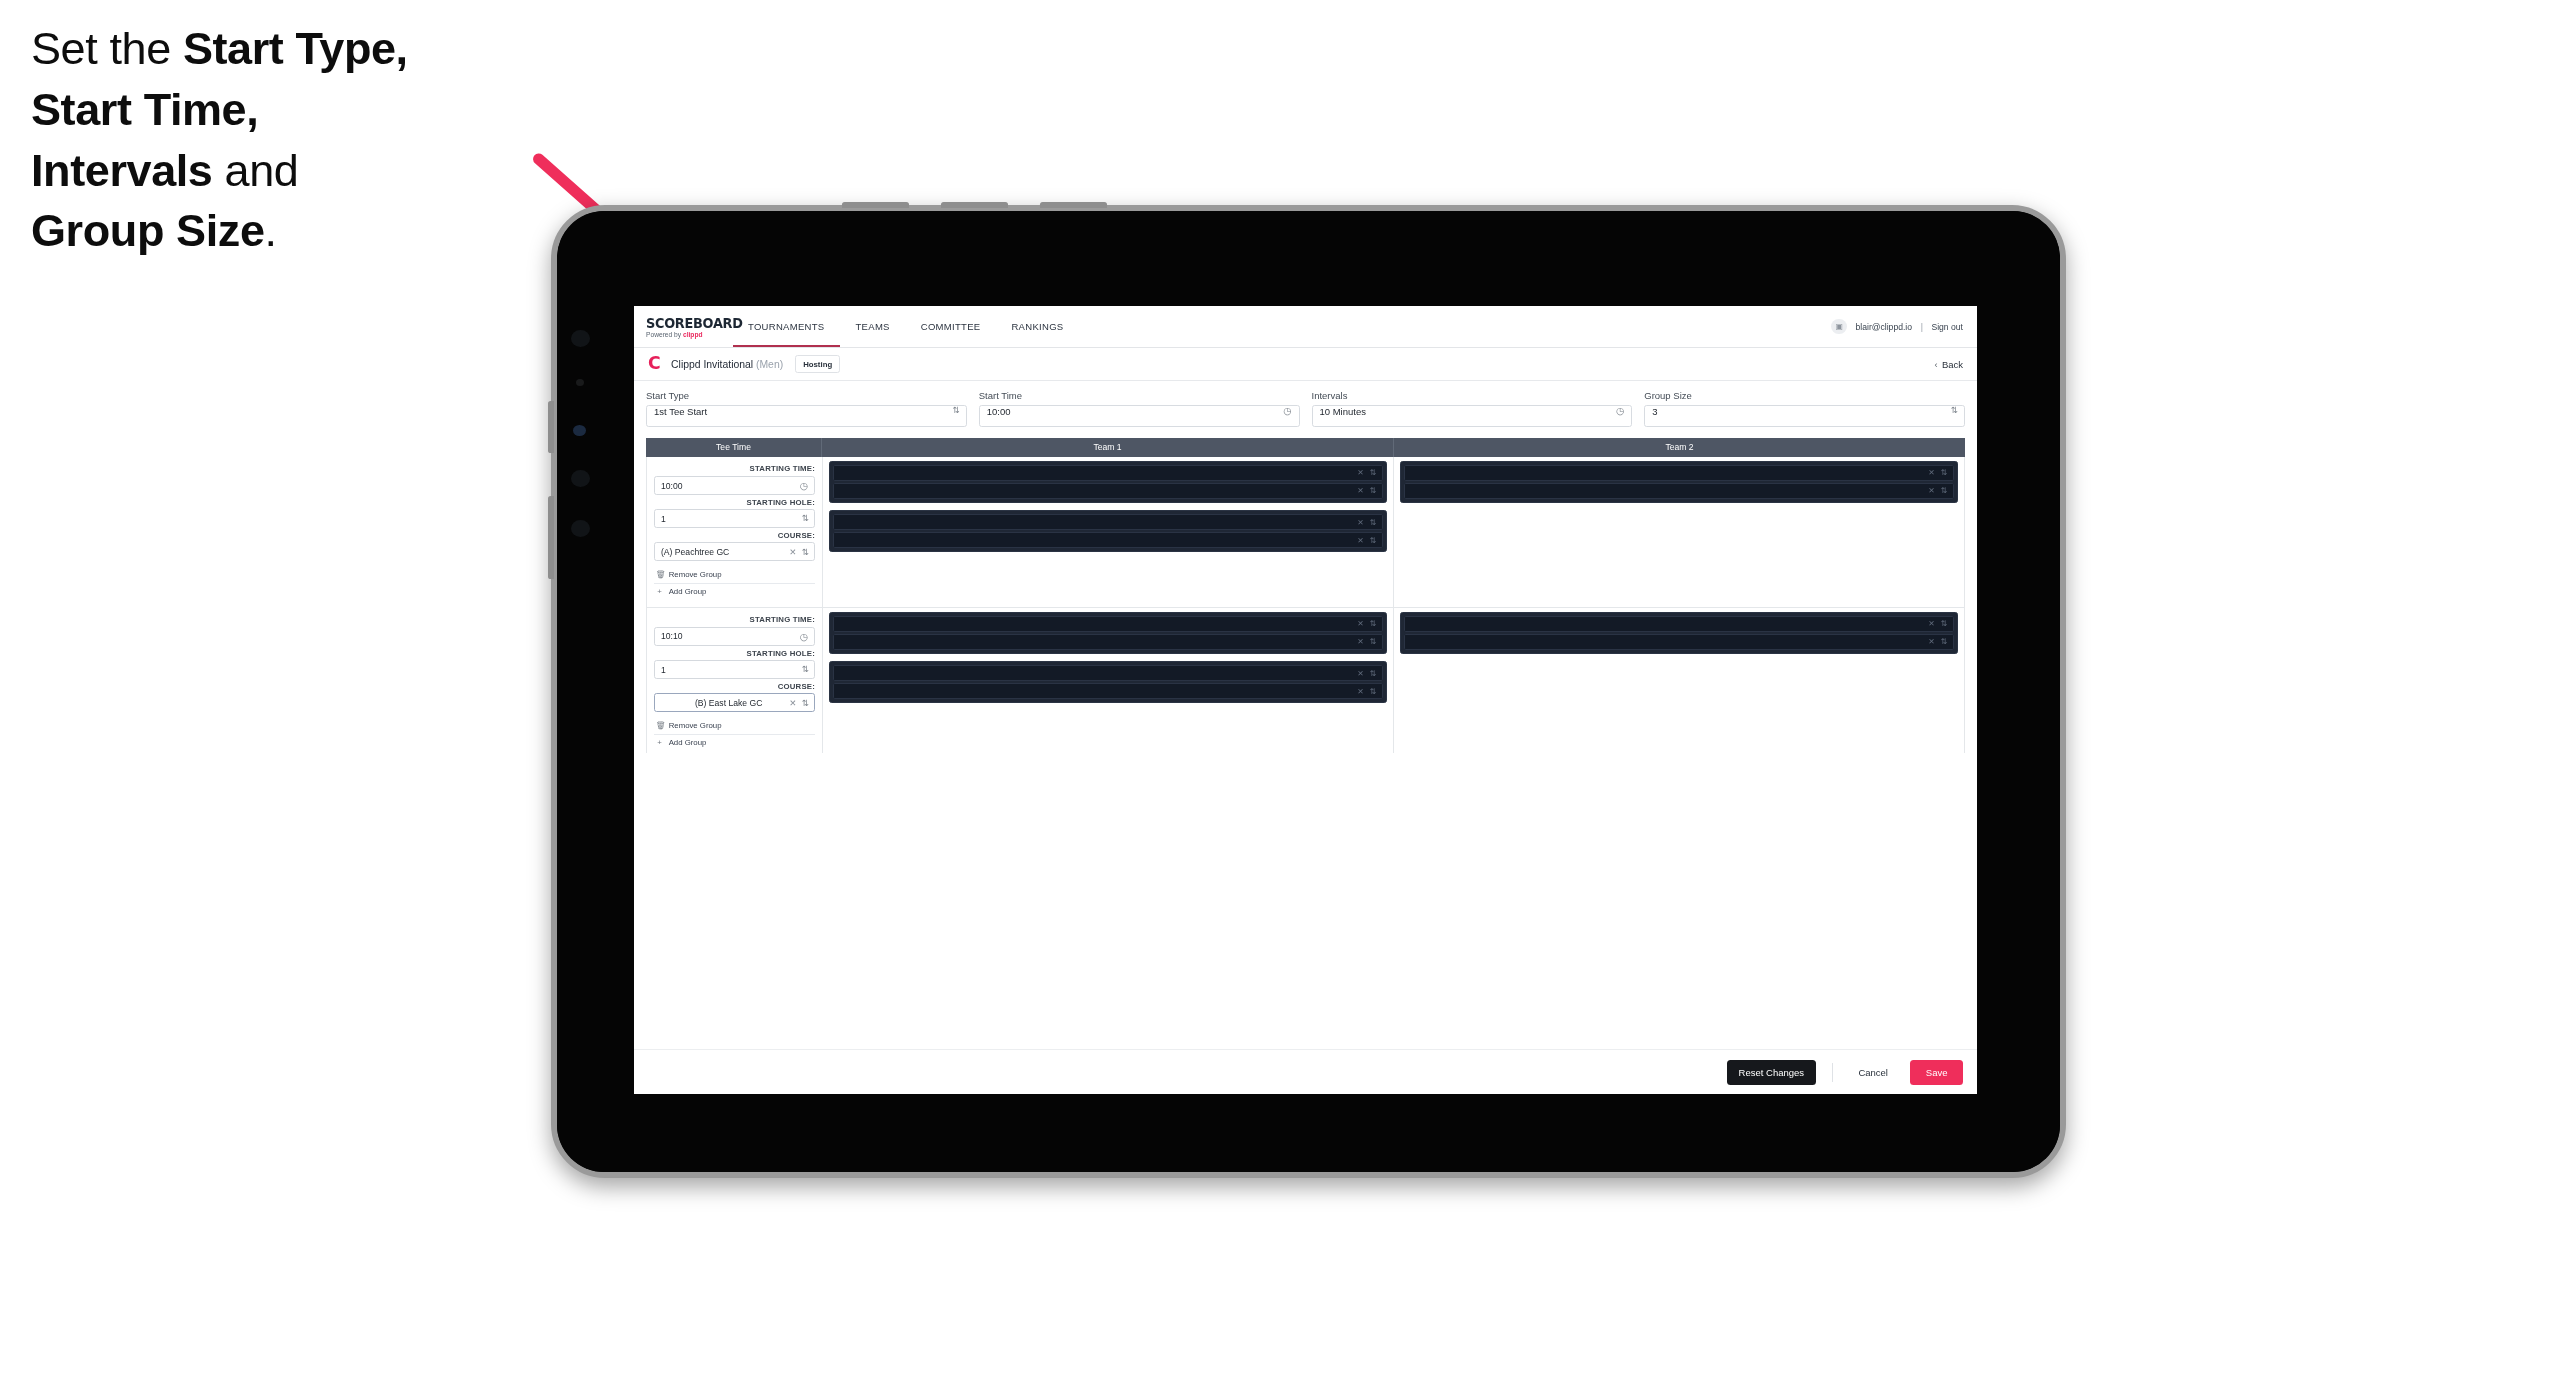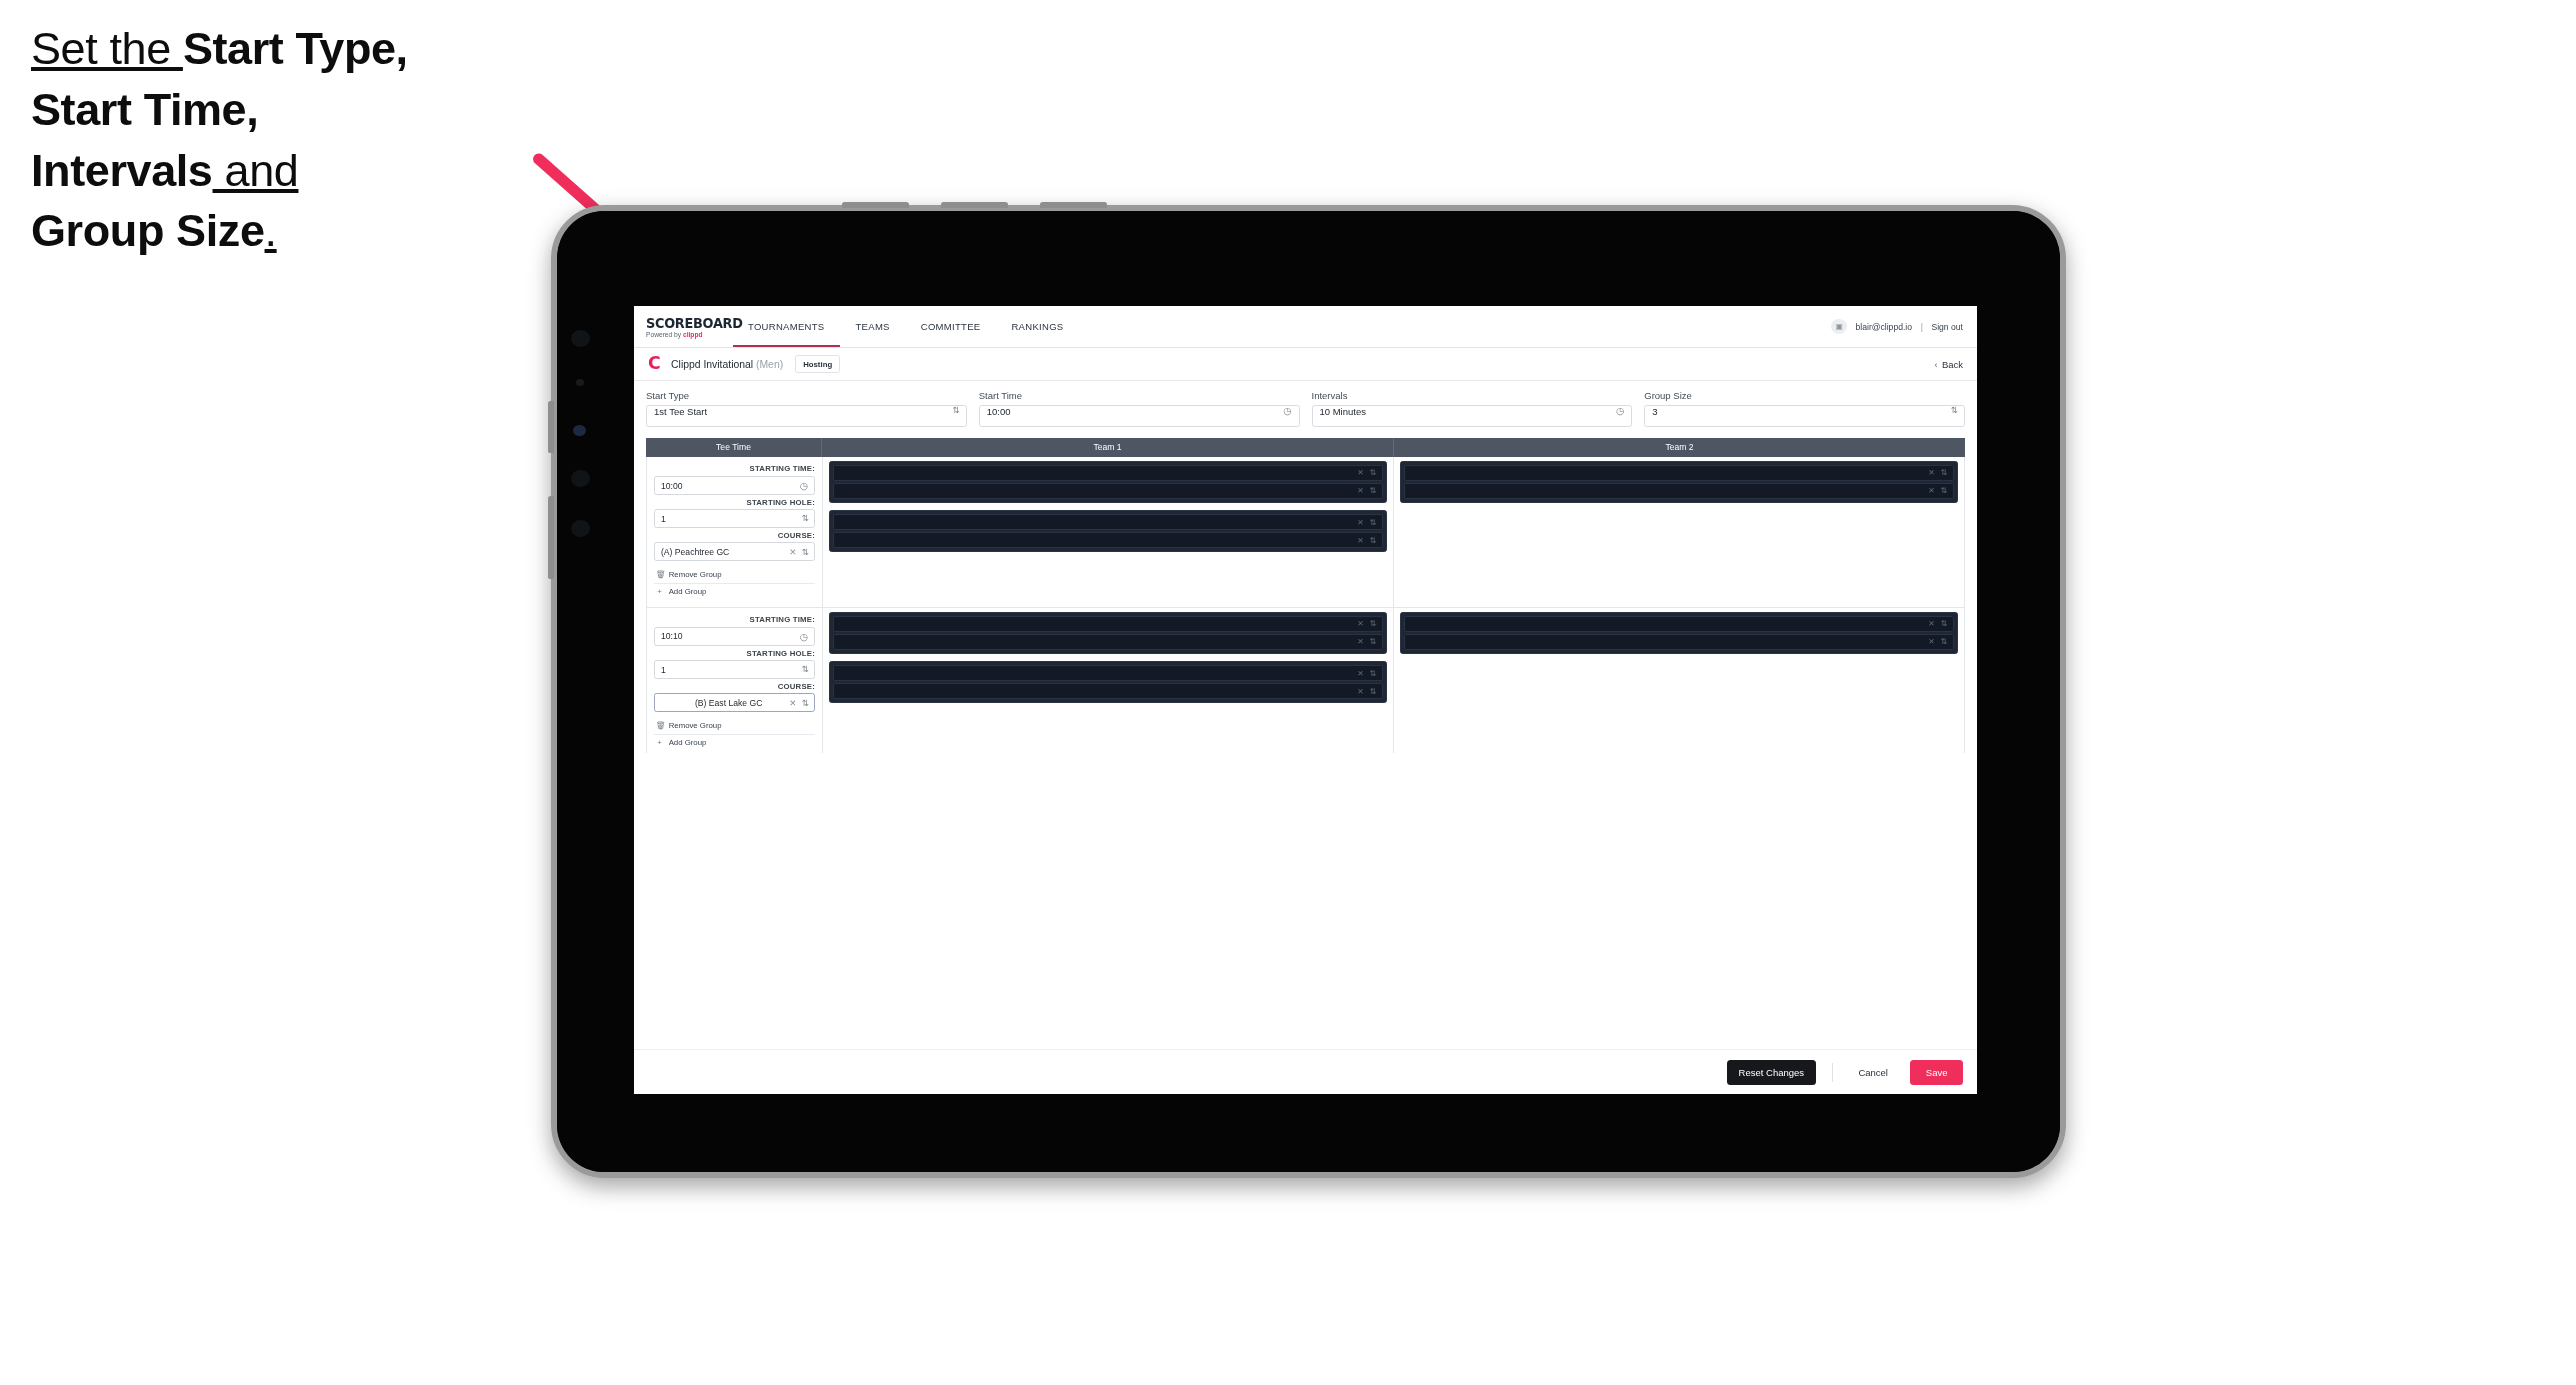--- a/index.html
+++ b/index.html
@@ -14,21 +14,21 @@
   .caption {
     position: absolute;
     left: 31px; top: 19px;
     width: 552px;
     font-size: 45px;
     line-height: 1.35;
     color: #0d0d0d;
     letter-spacing: -0.4px;
   }
   .caption .b { font-weight: 700; }
-  .caption .n { font-weight: 400; text-decoration: underline; }
+  .caption .n { font-weight: 400; }
 
   
   .arrow-svg {
     position: absolute;
     left: 518px; top: 138px;
     width: 362px; height: 311px;
     pointer-events: none;
   }
 
   

